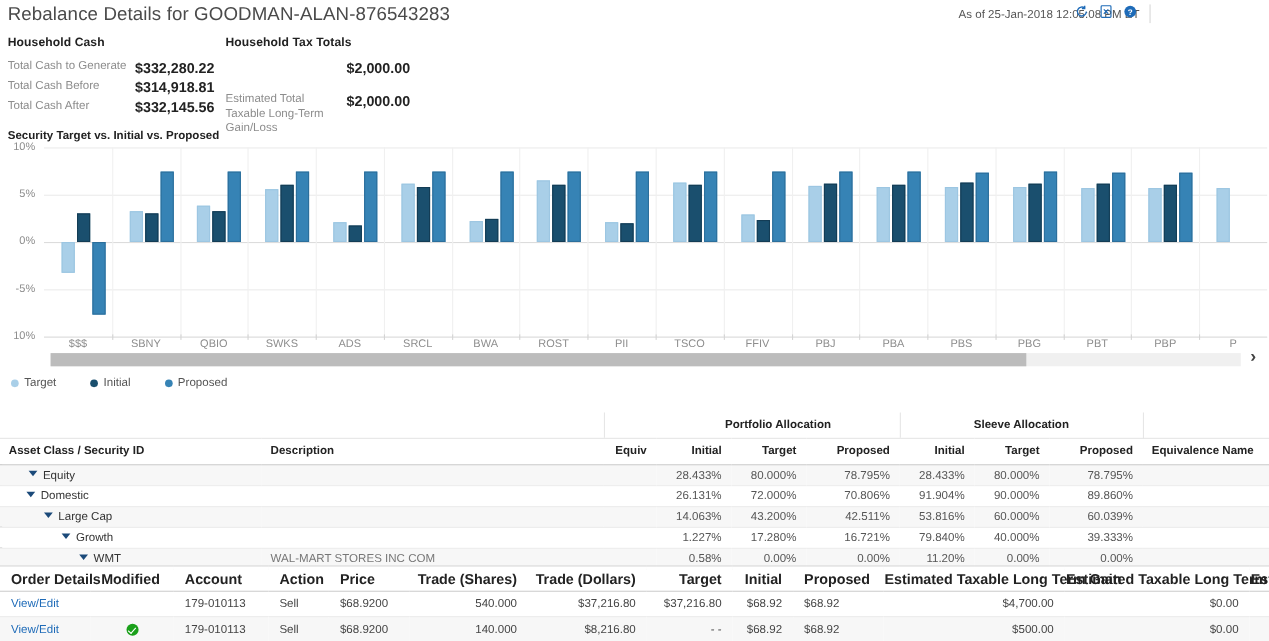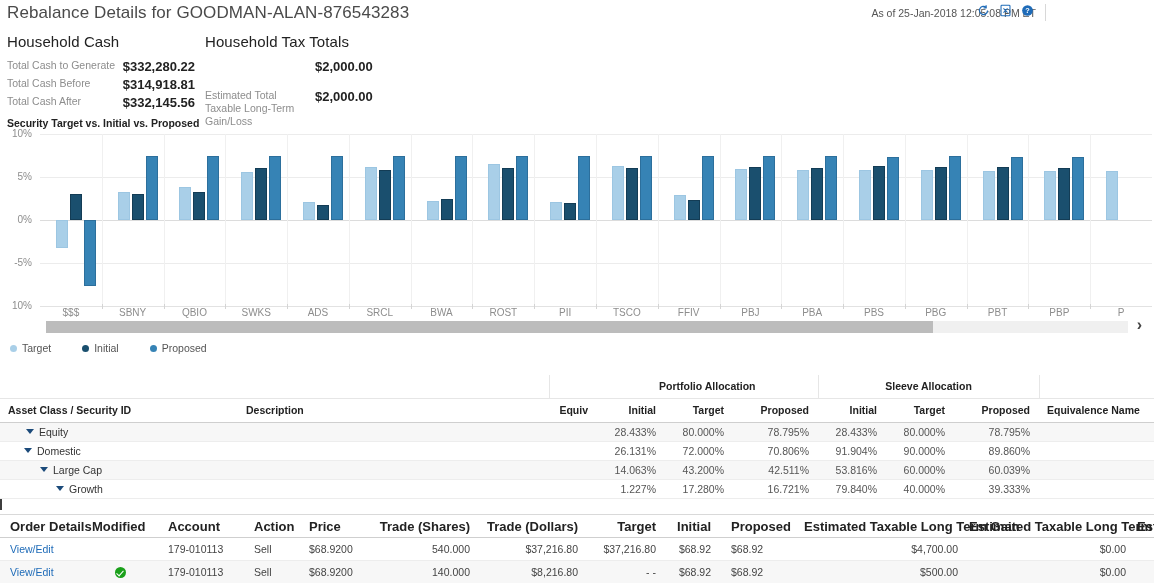--- a/index.html
+++ b/index.html
@@ -32,21 +32,21 @@
     position: absolute; right: 108px; top: 4px;
     width: 1px; height: 17px; background: #d8d8d8;
   }
 
   
   .summary { position: absolute; left: 7px; top: 33px; width: 600px; }
   .sum-col { position: absolute; top: 0; }
   .sum-col.a { left: 0; width: 190px; }
   .sum-col.b { left: 198px; width: 250px; }
   .sum-head {
-    font-size: 15px; font-weight: normal; color: #222;
+    font-size: 11px; font-weight: bold; color: #222;
     margin-bottom: 9px; letter-spacing: .1px;
   }
   .sum-row { position: relative; height: 18px; margin-bottom: 0px; }
   .sum-row.tall { height: 30px; }
   .sum-lbl {
     font-size: 10.5px; color: #8d8d8d; line-height: 13px;
     display: inline-block; width: 118px; vertical-align: top;
   }
   .sum-lbl2 { width: 108px; }
   .sum-val {
@@ -456,20 +456,32 @@
           <td class="desc"></td>
           <td class="num"></td>
           <td class="num">1.227%</td>
           <td class="num">17.280%</td>
           <td class="num">16.721%</td>
           <td class="num">79.840%</td>
           <td class="num">40.000%</td>
           <td class="num">39.333%</td>
           <td class="desc"></td>
         </tr>
+        <tr class="odd">
+          <td class="name" style="padding-left: 72px;"><span class="tri"></span><span>WMT</span></td>
+          <td class="desc">WAL-MART STORES INC COM</td>
+          <td class="num"></td>
+          <td class="num">0.58%</td>
+          <td class="num">0.00%</td>
+          <td class="num">0.00%</td>
+          <td class="num">11.20%</td>
+          <td class="num">0.00%</td>
+          <td class="num">0.00%</td>
+          <td class="desc"></td>
+        </tr>
       </tbody>
   </table>
 
   <table class="orders">
     <colgroup>
       <col style="width:82px">
         <col style="width:76px">
         <col style="width:86px">
       <col style="width:55px">
         <col style="width:73px">

